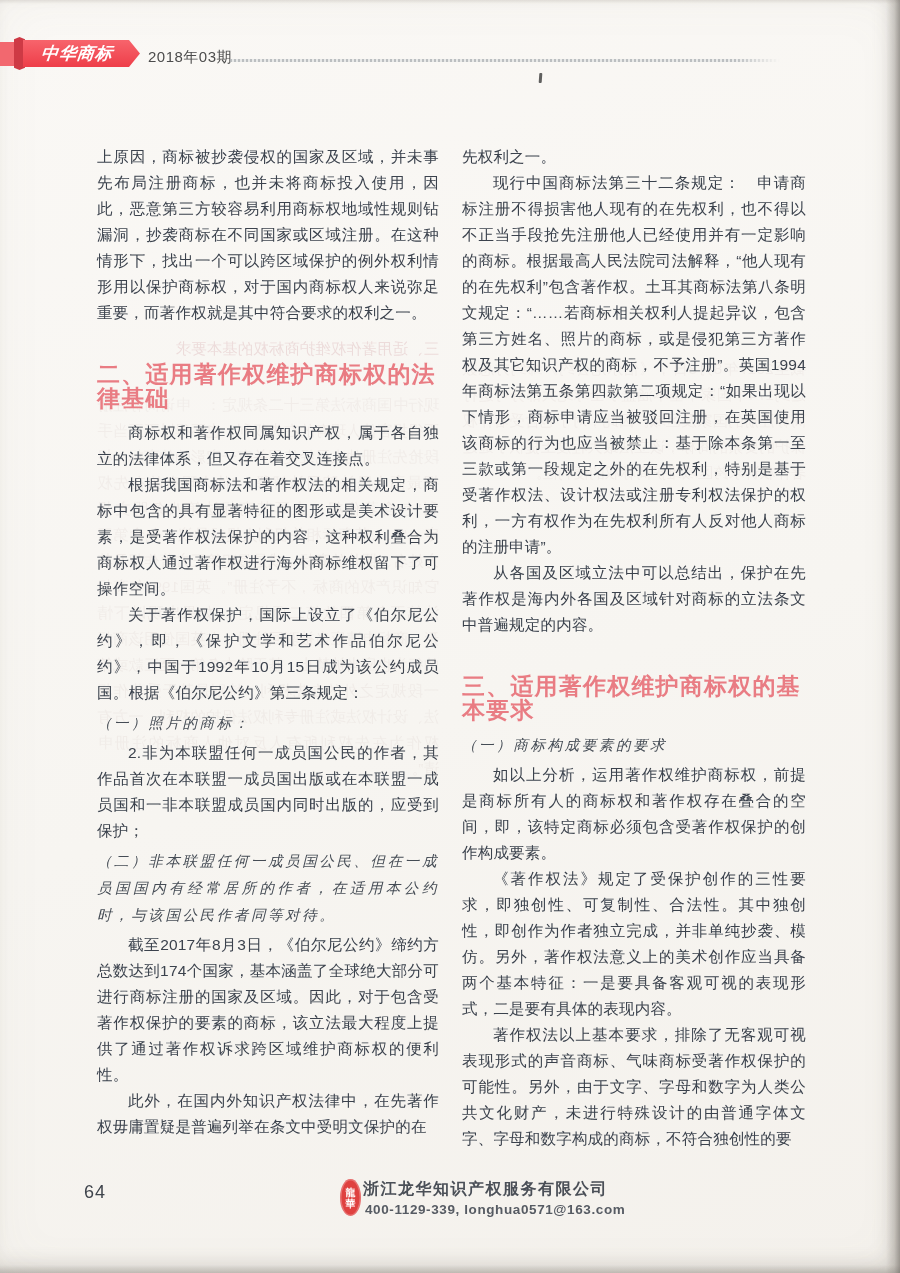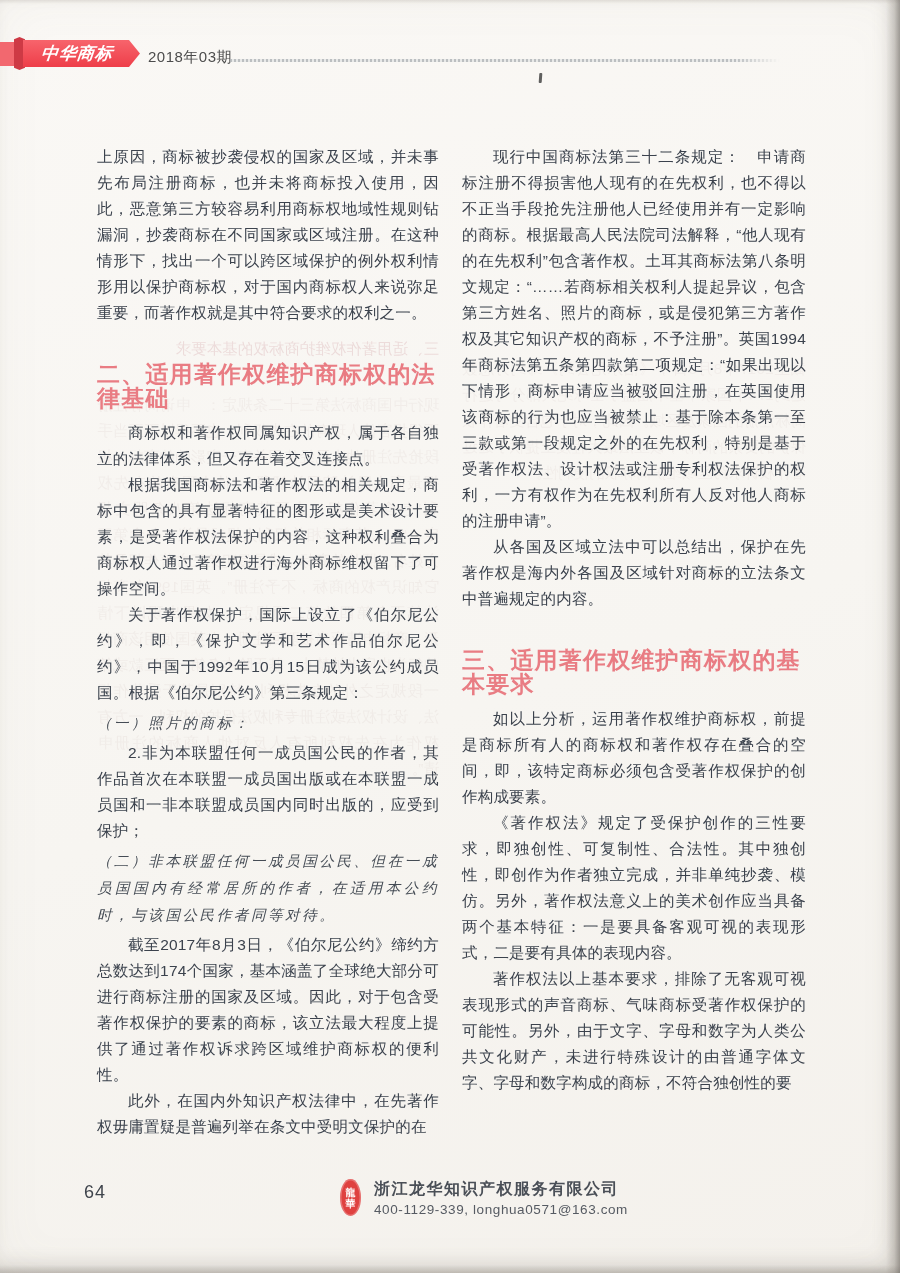--- a/index.html
+++ b/index.html
@@ -50,23 +50,23 @@
   .ghost.g1{left:97px;top:336px;width:342px;height:26px;color:#b05560;opacity:.16;}
   .ghost.g2{left:97px;top:392px;width:342px;height:575px;}
   .ghost.g3{left:462px;top:356px;width:344px;height:340px;opacity:.045;}
   
   .page-num{position:absolute;left:84px;top:1182px;font-size:18px;color:#3f444c;letter-spacing:1px;}
   .seal{position:absolute;left:340px;top:1179px;width:21px;height:37px;background:#df4140;
     border-radius:50% / 50%;display:flex;flex-direction:column;align-items:center;
     justify-content:center;box-shadow:inset 0 0 0 1.5px rgba(255,255,255,.25);}
   .seal span{color:#fff;font-size:10px;line-height:11px;font-weight:bold;
     font-family:"DejaVu Serif",serif;}
-  .company{position:absolute;left:374px;top:1179px;font-size:16px;font-weight:bold;
+  .company{position:absolute;left:363px;top:1179px;font-size:16px;font-weight:bold;
     color:#4a4f57;letter-spacing:1.5px;text-align:center;}
-  .contact{position:absolute;left:374px;top:1202px;font-size:13.5px;font-weight:normal;
+  .contact{position:absolute;left:365px;top:1202px;font-size:13.5px;font-weight:bold;
     color:#565b63;letter-spacing:.6px;}
   
   .edge-right{position:absolute;right:0;top:0;width:14px;height:100%;
     background:linear-gradient(90deg,rgba(90,84,76,0) 0%,rgba(90,84,76,.18) 60%,rgba(70,64,58,.42) 100%);}
   .edge-bottom{position:absolute;left:0;bottom:0;width:100%;height:8px;
     background:linear-gradient(180deg,rgba(90,84,76,0) 0%,rgba(90,84,76,.22) 100%);}
   .edge-top{position:absolute;left:0;top:0;width:100%;height:4px;
     background:linear-gradient(180deg,rgba(120,110,100,.14),rgba(120,110,100,0));}
 </style>
 </head>
@@ -93,23 +93,25 @@
       <p class="para ind">商标权和著作权同属知识产权，属于各自独立的法律体系，但又存在着交叉连接点。</p>
       <p class="para ind">根据我国商标法和著作权法的相关规定，商标中包含的具有显著特征的图形或是美术设计要素，是受著作权法保护的内容，这种权利叠合为商标权人通过著作权进行海外商标维权留下了可操作空间。</p>
       <p class="para ind">关于著作权保护，国际上设立了《伯尔尼公约》，即，《保护文学和艺术作品伯尔尼公约》，中国于1992年10月15日成为该公约成员国。根据《伯尔尼公约》第三条规定：</p>
       <p class="kaiti">（一）照片的商标：</p>
       <p class="para ind">2.非为本联盟任何一成员国公民的作者，其作品首次在本联盟一成员国出版或在本联盟一成员国和一非本联盟成员国内同时出版的，应受到保护；</p>
       <p class="kaiti">（二）非本联盟任何一成员国公民、但在一成员国国内有经常居所的作者，在适用本公约时，与该国公民作者同等对待。</p>
       <p class="para ind">截至2017年8月3日，《伯尔尼公约》缔约方总数达到174个国家，基本涵盖了全球绝大部分可进行商标注册的国家及区域。因此，对于包含受著作权保护的要素的商标，该立法最大程度上提供了通过著作权诉求跨区域维护商标权的便利性。</p>
       <p class="para ind">此外，在国内外知识产权法律中，在先著作权毋庸置疑是普遍列举在条文中受明文保护的在</p>
     </div>
   <div class="col col-right">
+      <p class="para cont">先权利之一。</p>
       <p class="para ind">现行中国商标法第三十二条规定：　申请商标注册不得损害他人现有的在先权利，也不得以不正当手段抢先注册他人已经使用并有一定影响的商标。根据最高人民法院司法解释，“他人现有的在先权利”包含著作权。土耳其商标法第八条明文规定：“……若商标相关权利人提起异议，包含第三方姓名、照片的商标，或是侵犯第三方著作权及其它知识产权的商标，不予注册”。英国1994年商标法第五条第四款第二项规定：“如果出现以下情形，商标申请应当被驳回注册，在英国使用该商标的行为也应当被禁止：基于除本条第一至三款或第一段规定之外的在先权利，特别是基于受著作权法、设计权法或注册专利权法保护的权利，一方有权作为在先权利所有人反对他人商标的注册申请”。</p>
       <p class="para ind">从各国及区域立法中可以总结出，保护在先著作权是海内外各国及区域针对商标的立法条文中普遍规定的内容。</p>
       <p class="h-red">三、适用著作权维护商标权的基本要求</p>
+      <p class="kaiti">（一）商标构成要素的要求</p>
       <p class="para ind">如以上分析，运用著作权维护商标权，前提是商标所有人的商标权和著作权存在叠合的空间，即，该特定商标必须包含受著作权保护的创作构成要素。</p>
       <p class="para ind">《著作权法》规定了受保护创作的三性要求，即独创性、可复制性、合法性。其中独创性，即创作为作者独立完成，并非单纯抄袭、模仿。另外，著作权法意义上的美术创作应当具备两个基本特征：一是要具备客观可视的表现形式，二是要有具体的表现内容。</p>
       <p class="para ind">著作权法以上基本要求，排除了无客观可视表现形式的声音商标、气味商标受著作权保护的可能性。另外，由于文字、字母和数字为人类公共文化财产，未进行特殊设计的由普通字体文字、字母和数字构成的商标，不符合独创性的要</p>
     </div>
 
   <span class="page-num">64</span>
   <div class="seal">
     <span>龍</span>
     <span>華</span>
   </div>

